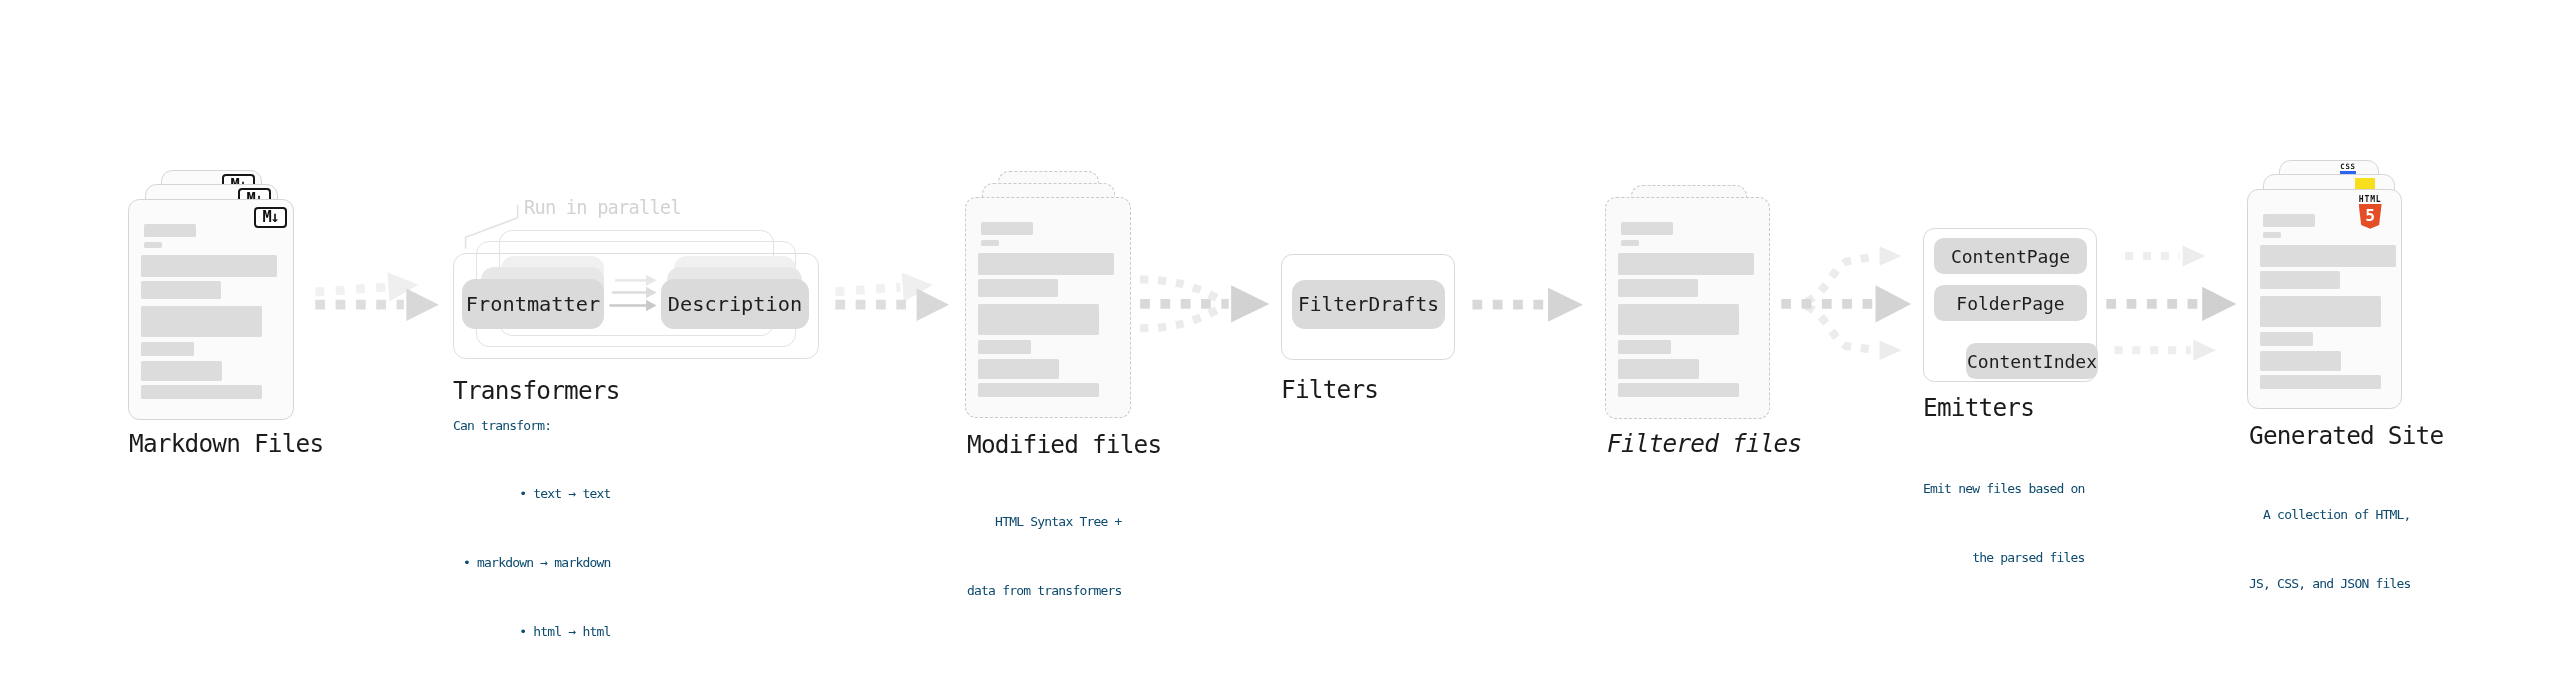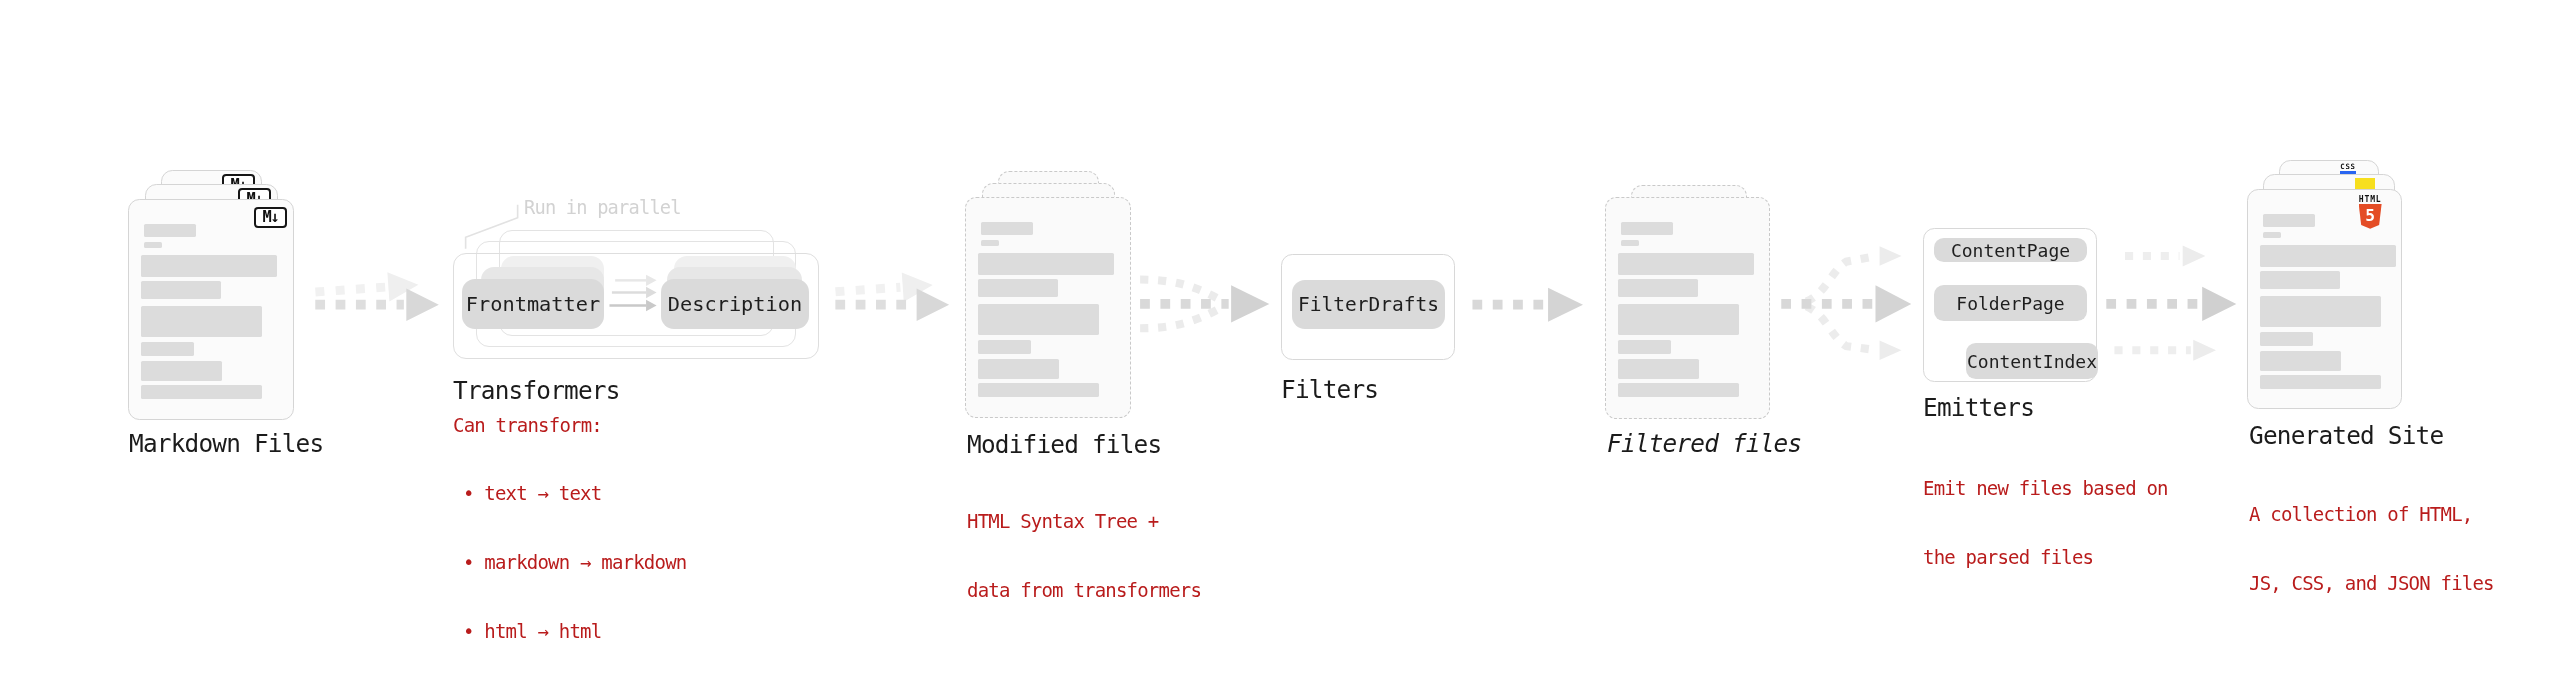--- a/index.html
+++ b/index.html
@@ -15,21 +15,21 @@
     background:#ffffff;color:#111;font-weight:bold;font-size:15.4px;line-height:18px;
     display:flex;align-items:center;justify-content:center;box-sizing:border-box;letter-spacing:-1.6px;}
   .txbox{position:absolute;border:1.6px solid #e3e3e3;border-radius:13px;box-sizing:border-box;}
   .panel{position:absolute;background:#ffffff;border:1.6px solid #d8d8d8;border-radius:11.4px;box-sizing:border-box;}
   .pill{position:absolute;background:#dadada;border-radius:13px;color:#1e1e1e;
     display:flex;align-items:center;justify-content:center;white-space:nowrap;}
   .pill.ghost1{background:#e7e7e7;}
   .pill.ghost2{background:#f0f0f0;}
   .pill.small{border-radius:9.8px;font-size:18px;}
   .h{position:absolute;font-size:24.4px;color:#1b1b1b;white-space:nowrap;letter-spacing:-0.8px;}
-  .sub{position:absolute;font-size:19px;line-height:23px;color:#b91c1c;white-space:pre;letter-spacing:-0.8px;}
+  .sub{position:absolute;font-size:13px;line-height:23px;color:#0c4a6e;white-space:pre;letter-spacing:-0.8px;text-align:right;}
   .note{position:absolute;font-size:18.7px;color:#d2d2d2;white-space:nowrap;letter-spacing:-0.8px;}
   .h5badge{position:absolute;right:14.6px;top:4.9px;width:32.5px;text-align:center;}
   .h5label{font-size:8.1px;font-weight:bold;color:#111;letter-spacing:0.8px;line-height:8.1px;}
   .h5shield{width:23px;height:25px;margin:0.8px auto 0;background:#e44d26;
     clip-path:polygon(0 0,100% 0,89% 85%,50% 100%,11% 85%);
     display:flex;align-items:flex-start;justify-content:center;}
   .h5shield span{color:#ffffff;font-size:16.3px;font-weight:bold;line-height:23px;}
   .jsbadge{position:absolute;right:19.5px;top:3.3px;width:19.5px;height:10.6px;background:#f7df1e;}
   .cssbadge{position:absolute;right:19.5px;top:1.6px;width:21px;text-align:center;}
   .csslabel{font-size:7.3px;font-weight:bold;color:#111;line-height:7.3px;letter-spacing:0.8px;}
@@ -180,21 +180,21 @@
         <div class="bar" style="left: 12.2px; top: 81px; width: 80px; height: 18px;"></div>
         <div class="bar" style="left: 12.2px; top: 106px; width: 121px; height: 31px;"></div>
         <div class="bar" style="left: 12.2px; top: 142px; width: 53px; height: 14px;"></div>
         <div class="bar" style="left: 12.2px; top: 161px; width: 81px; height: 20.3px;"></div>
         <div class="bar" style="left: 12.2px; top: 185px; width: 121px; height: 14px;"></div>
       </div>
   </div>
   <div class="h" style="left:1607px;top:429px;font-style:italic;">Filtered files</div>
 
   <div class="panel" style="left:1923px;top:228px;width:174px;height:154px;"></div>
-  <div class="pill small" style="left:1934px;top:238px;width:153px;height:24px;">ContentPage</div>
+  <div class="pill small" style="left:1934px;top:238px;width:153px;height:36px;">ContentPage</div>
   <div class="pill small" style="left:1934px;top:285px;width:153px;height:36px;">FolderPage</div>
   <div class="pill small" style="left:1934px;top:343px;width:132px;height:36px;margin-left:32px;">ContentIndex</div>
   <div class="h" style="left:1923px;top:393px;">Emitters</div>
   <div class="sub" style="left:1923px;top:431px;">
     <div>Emit new files based on</div>
     <div>the parsed files</div>
   </div>
 
   <div class="card" style="left:2279px;top:160px;width:100px;height:220px;">
     <div class="cssbadge">

